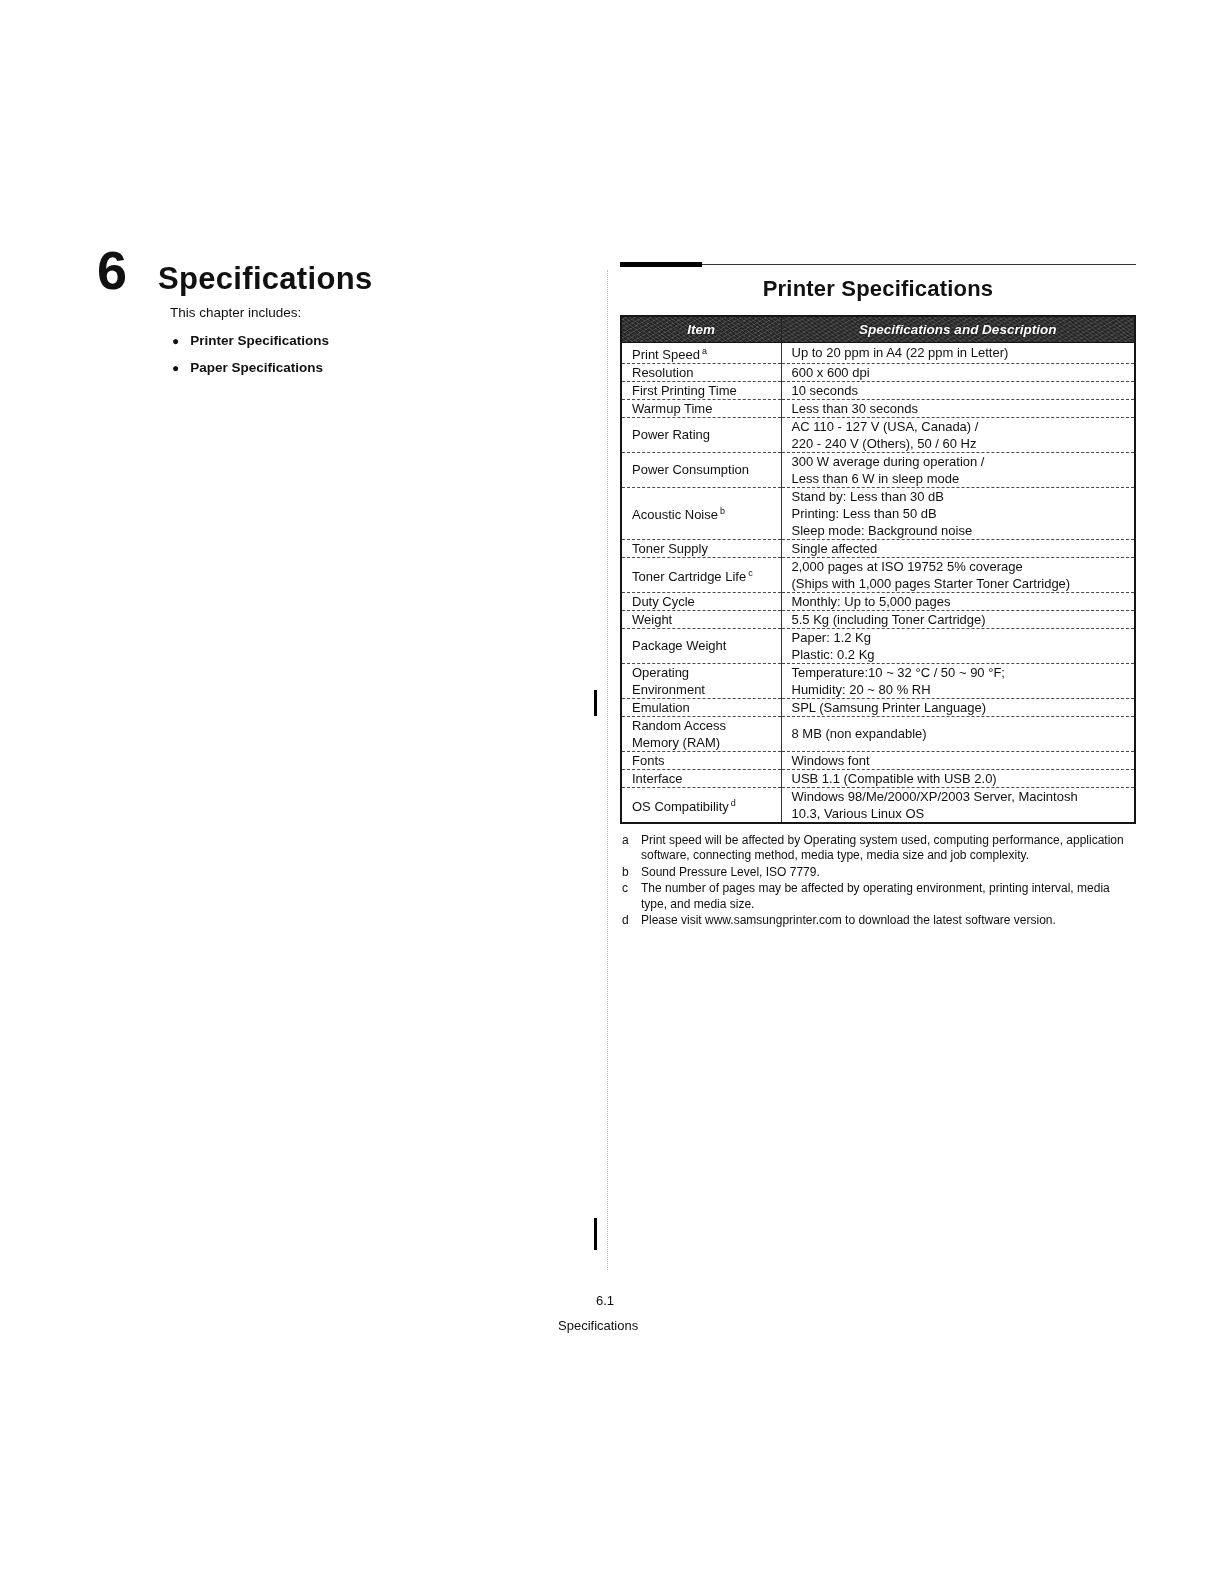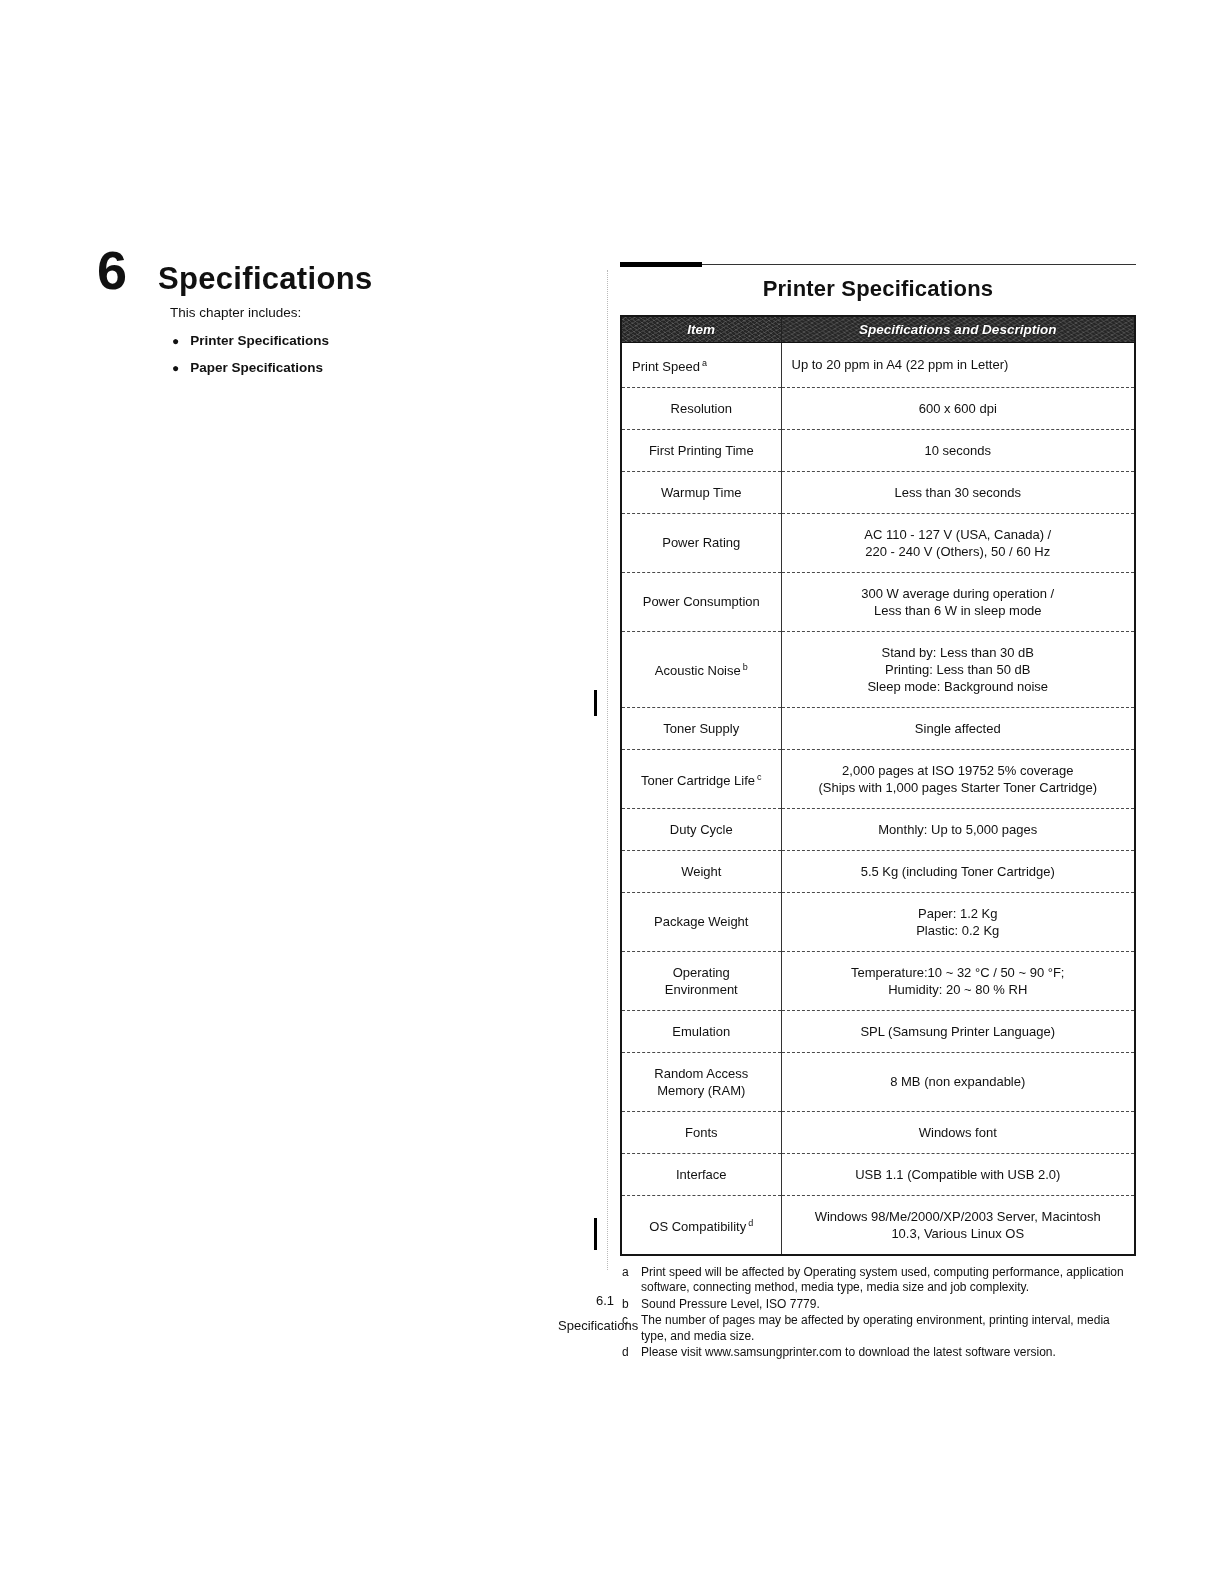--- a/index.html
+++ b/index.html
@@ -64,30 +64,30 @@
     font-style:italic;
     font-weight:bold;
     font-size:13.5px;
     height:26px;
     text-align:center;
     text-shadow:0 0 2px #000;
     border-bottom:1.5px solid #111;
   }
   table.spec th.item-col { width:160px; border-right:1px solid #222; }
   table.spec td {
-    padding:12px 10px;
+    padding:0 10px;
     vertical-align:middle;
     white-space:pre-line;
     margin-left:43px;
   }
   table.spec td.item-cell {
     width:160px;
     border-right:1px solid #333;
   }
-  table.spec tbody tr + tr td { border-top:1px dashed #4a4a4a;text-align:center; }
+  table.spec tbody tr + tr td { border-top:1px dashed #4a4a4a; }
   table.spec sup { font-size:9px; vertical-align:super; margin-left:2px; }
 
   .footnotes { margin-top:9px; font-size:12px; line-height:15.5px; padding-left:2px; }
   .footnote { display:flex; margin-top:1px; }
   .fn-marker { flex:none; width:19px; }
   .fn-text { flex:1; }
 
   
   .page-number  { position:absolute; left:596px; top:1293px; font-size:13px; }
   .footer-label { position:absolute; left:558px; top:1318px; font-size:13px; }

